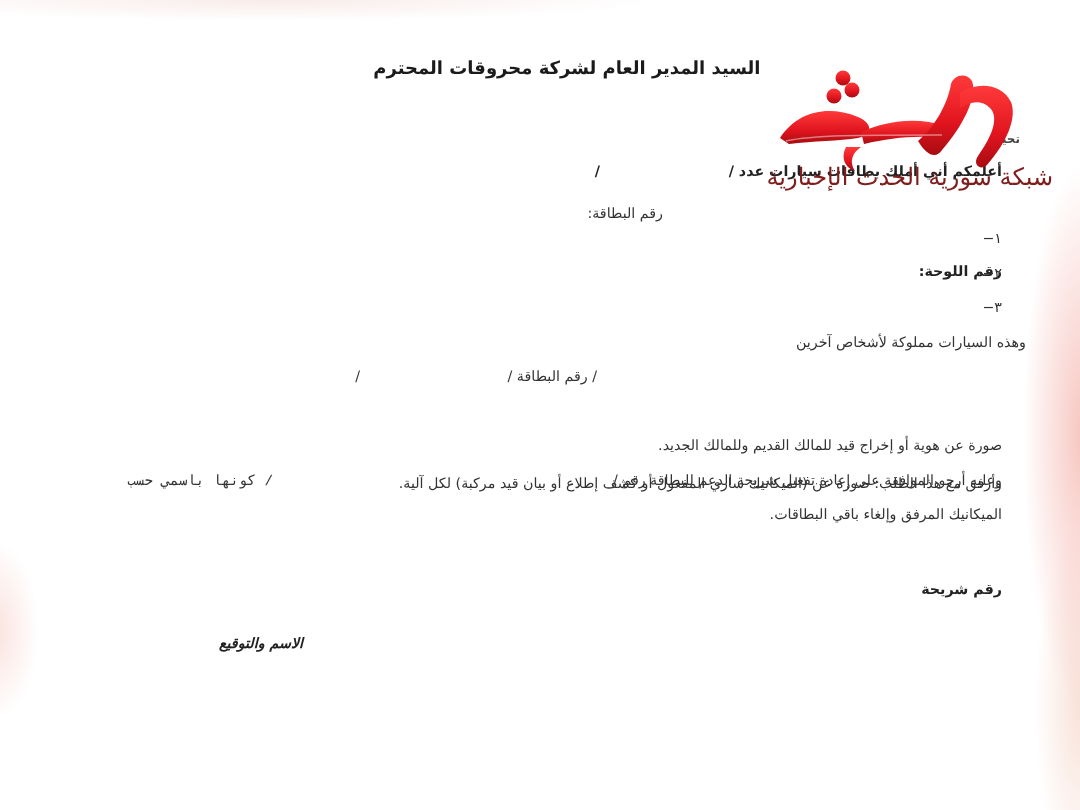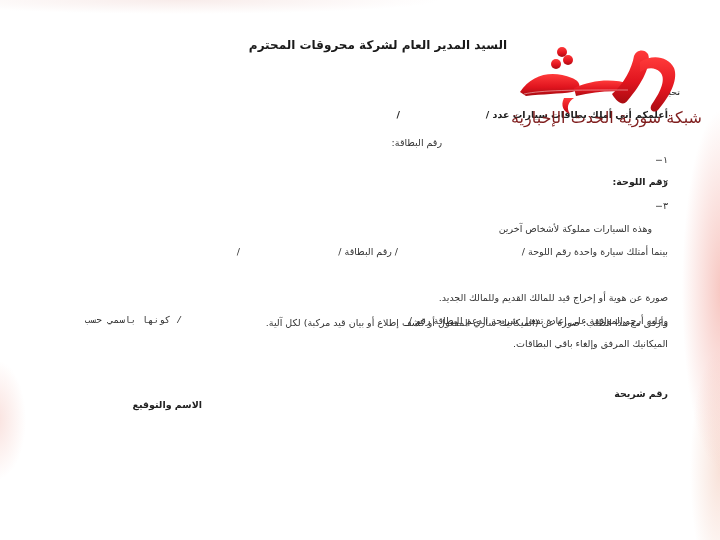--- a/index.html
+++ b/index.html
@@ -83,38 +83,37 @@
   </div>
   <div class="line" style="top:109px; right:320px;">/</div>
 
   <div class="line" style="top:137px; right:52px;margin-top:39px;">رقم اللوحة:</div>
   <div class="line normal" style="top:137px; right:278px;text-align:center;">رقم البطاقة:</div>
 
   <div class="line normal" style="top:154px; right:52px;">١−</div>
   <div class="line normal" style="top:177px; right:52px;">٢−</div>
   <div class="line normal" style="top:200px; right:52px;">٣−</div>
 
-  <div class="line normal" style="top:223px; right:68px;">وهذه السيارات مملوكة لأشخاص آخرين</div>
+  <div class="line normal" style="top:223px; right:36px;">وهذه السيارات مملوكة لأشخاص آخرين</div>
 
-  <div class="line normal" style="top:246px; right:52px;">بينما أمتلك سيارة واحدة رقم اللوحة /</div>
   <div class="line normal" style="top:246px; right:322px;">/ رقم البطاقة /</div>
   <div class="line normal" style="top:246px; right:480px;">/</div>
 
   <div class="line normal" style="top:269px; right:52px;margin-top:48px;">وأرفق مع هذا الطلب: صورة عن (الميكانيك ساري المفعول أو كشف إطلاع أو بيان قيد مركبة) لكل آلية.</div>
 
   <div class="line normal" style="top:292px; right:52px;">صورة عن هوية أو إخراج قيد للمالك القديم وللمالك الجديد.</div>
 
   <div class="line normal" style="top:315px; right:52px;text-align:right;">وعليه أرجو الموافقة على إعادة تفعيل شريحة الدعم للبطاقة رقم /</div>
   <div class="line normal" style="top:315px; right:538px;font-family:Liberation Mono, monospace;">/ كونها باسمي حسب</div>
 
   <div class="line normal" style="top:338px; right:52px;">الميكانيك المرفق وإلغاء باقي البطاقات.</div>
 
   <div class="line" style="top:388px; right:52px;">رقم شريحة</div>
 
-  <div class="line" style="top:399px; right:518px;">الاسم والتوقيع</div>
+  <div class="line" style="top:424px; right:518px;font-style:italic;">الاسم والتوقيع</div>
 
 </div>
 
 <svg class="watermark-logo" viewBox="0 0 175 72" xmlns="http://www.w3.org/2000/svg">
   <defs>
     <linearGradient id="redg" x1="0" y1="0" x2="0" y2="1">
       <stop offset="0" stop-color="#ff3a3a"></stop>
       <stop offset="0.6" stop-color="#e0141e"></stop>
       <stop offset="1" stop-color="#a80c12"></stop>
     </linearGradient>

